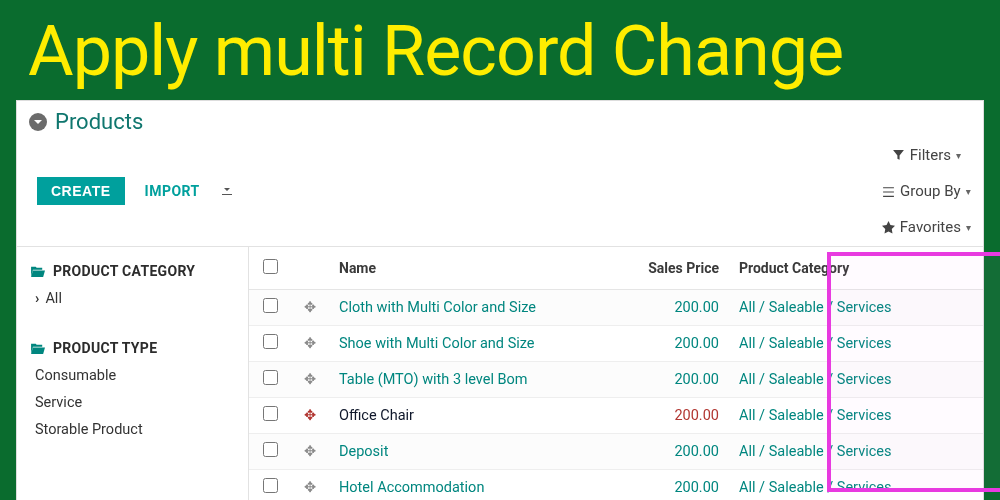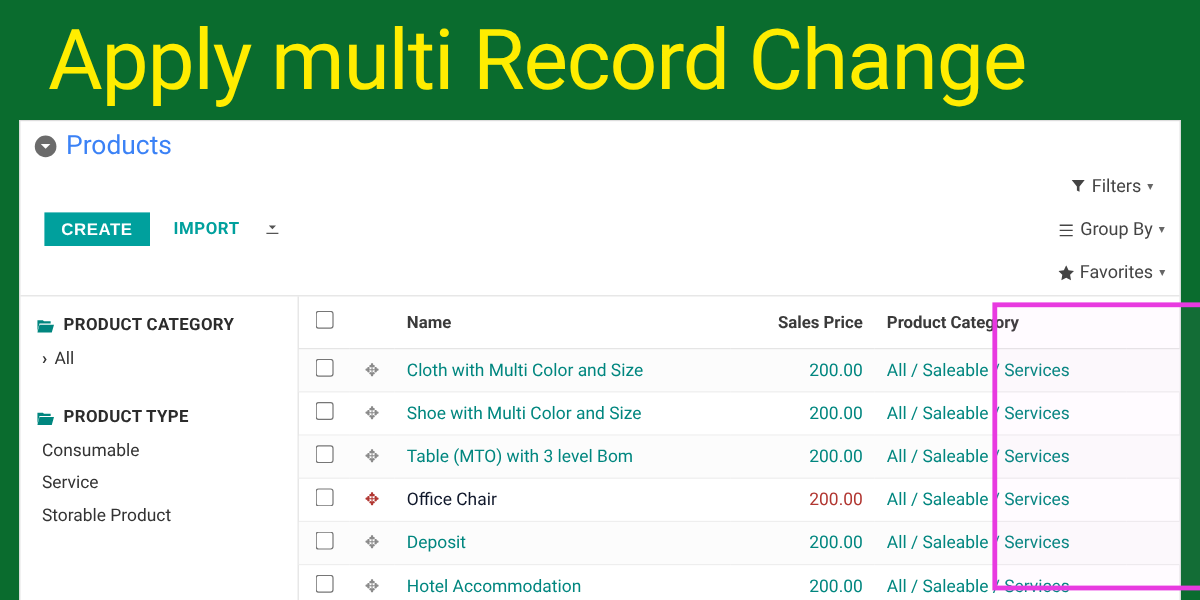--- a/index.html
+++ b/index.html
@@ -1,24 +1,24 @@
 <!DOCTYPE html>
 <html><head>
 <meta charset="utf-8">
 <style>
   * { box-sizing: border-box; margin: 0; padding: 0; }
   body { font-family: -apple-system, BlinkMacSystemFont, "Segoe UI", Roboto, Arial, sans-serif; background: #0a6c2e; }
-  .banner { padding: 10px 0 0 40px; }
+  .banner { padding: 10px 0 0 28px; }
   .banner-text { font-size: 70px; color: #ffed00; font-weight: 400; letter-spacing: -1px; }
   .app { margin: 8px 16px 0 16px; background: #fff; border: 1px solid #ddd; }
   .header-row { display: flex; align-items: center; padding: 8px 12px 6px 12px; gap: 8px; }
   .breadcrumb { display: flex; align-items: center; gap: 8px; color: #7a7a7a; flex: 1; }
   .breadcrumb .chev { width:18px; height:18px; background:#6b6b6b; border-radius:50%; display:inline-flex; align-items:center; justify-content:center; }
   .breadcrumb .chev svg { fill:#fff; }
-  .breadcrumb-title { font-size: 22px; color: #3b82f6; }
+  .breadcrumb-title { font-size: 22px; color: #0f766e; }
   .search-wrap { display:flex; align-items:center; }
   .chip { display:flex; align-items:center; gap:6px; border:1px solid #bfbfbf; padding:2px 6px; font-size:14px; color:#555; }
   .chip .funnel-box { width:18px; height:18px; background:#0a6c2e; display:flex; align-items:center; justify-content:center; }
   .chip .funnel-box svg { fill:#fff; width:11px; height:11px; }
   .chip .x { cursor:pointer; color:#555; font-size:14px; padding-left:4px;}
   .search-input { border:1px solid #ccc; border-left:none; padding:3px 6px; font-size:14px; color:#666; width:160px; }
   .toolbar { display:flex; align-items:center; padding:6px 12px 10px 20px; gap:20px; }
   .btn-create { background:#00a09d; color:#fff; border:none; padding:6px 14px; font-size:14px; font-weight:700; letter-spacing:.5px; cursor:pointer; }
   .btn-import { color:#00a09d; font-size:14px; font-weight:700; cursor:pointer; letter-spacing:.5px;}
   .btn-dl { color:#5a5a5a; cursor:pointer; }

